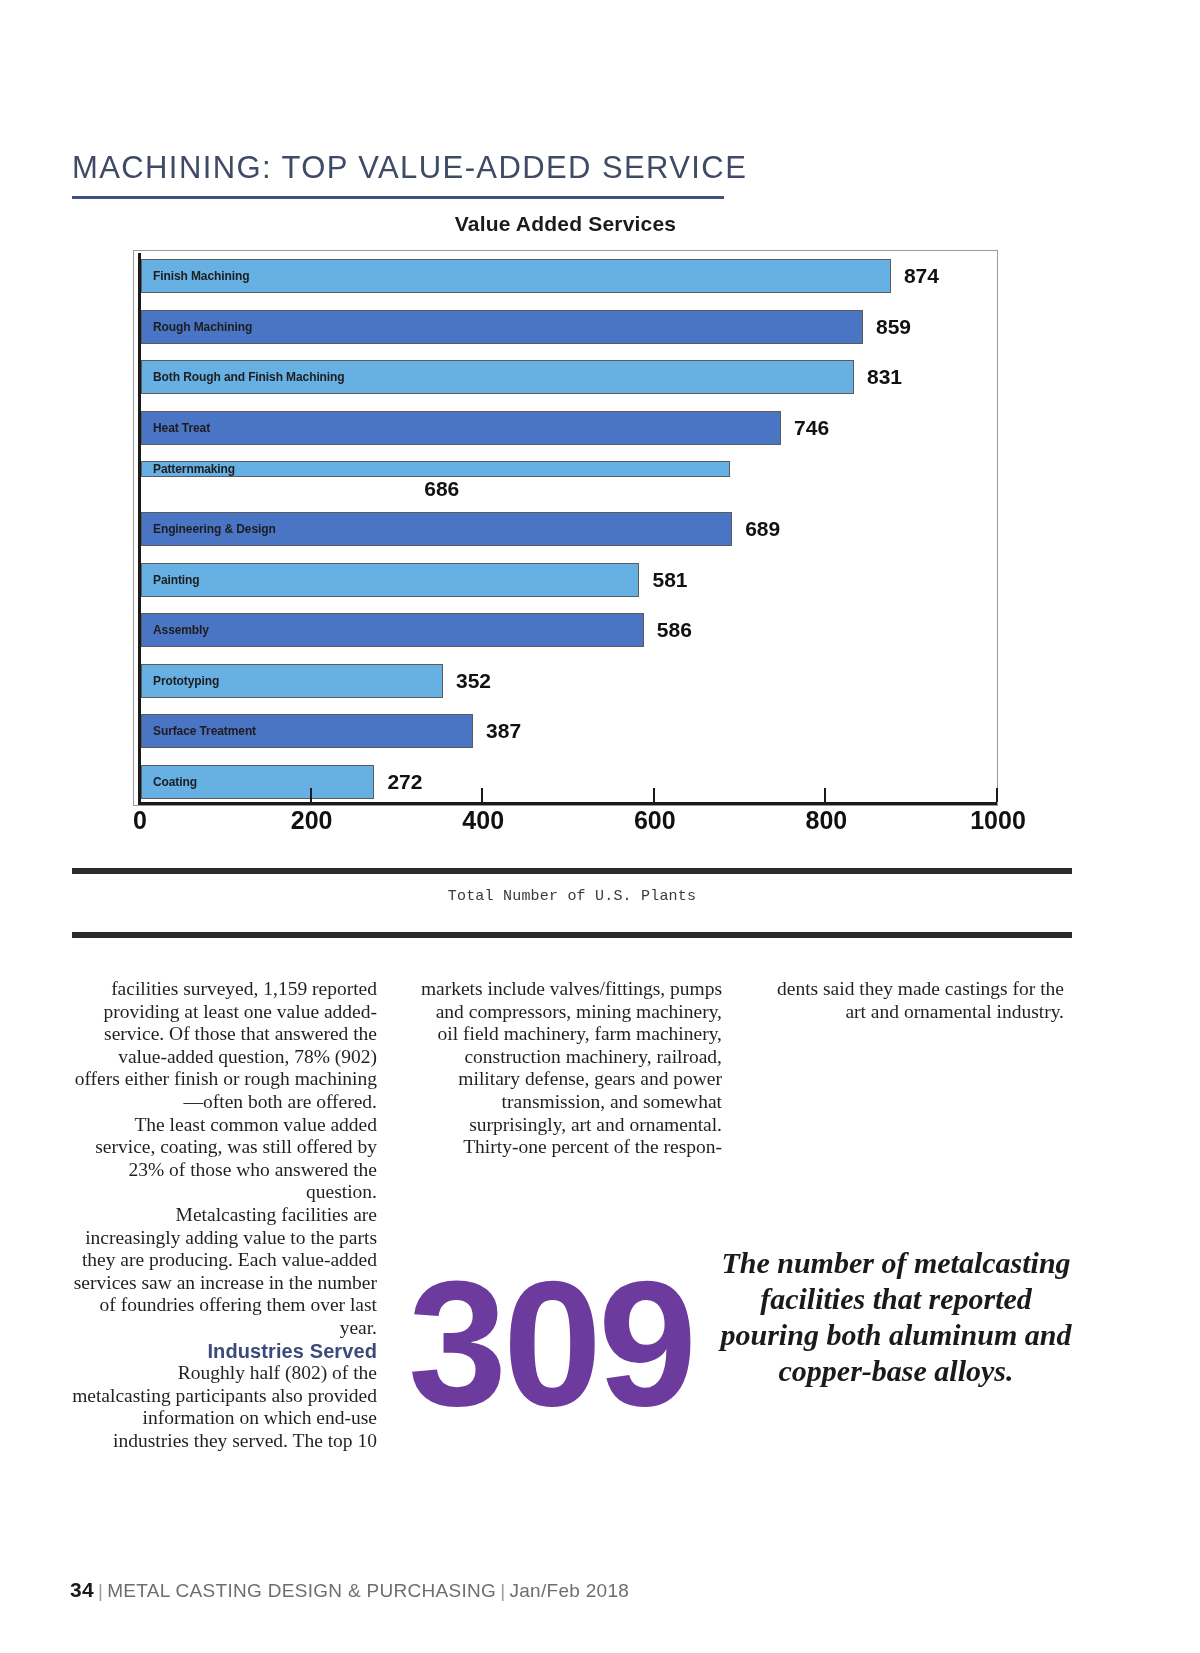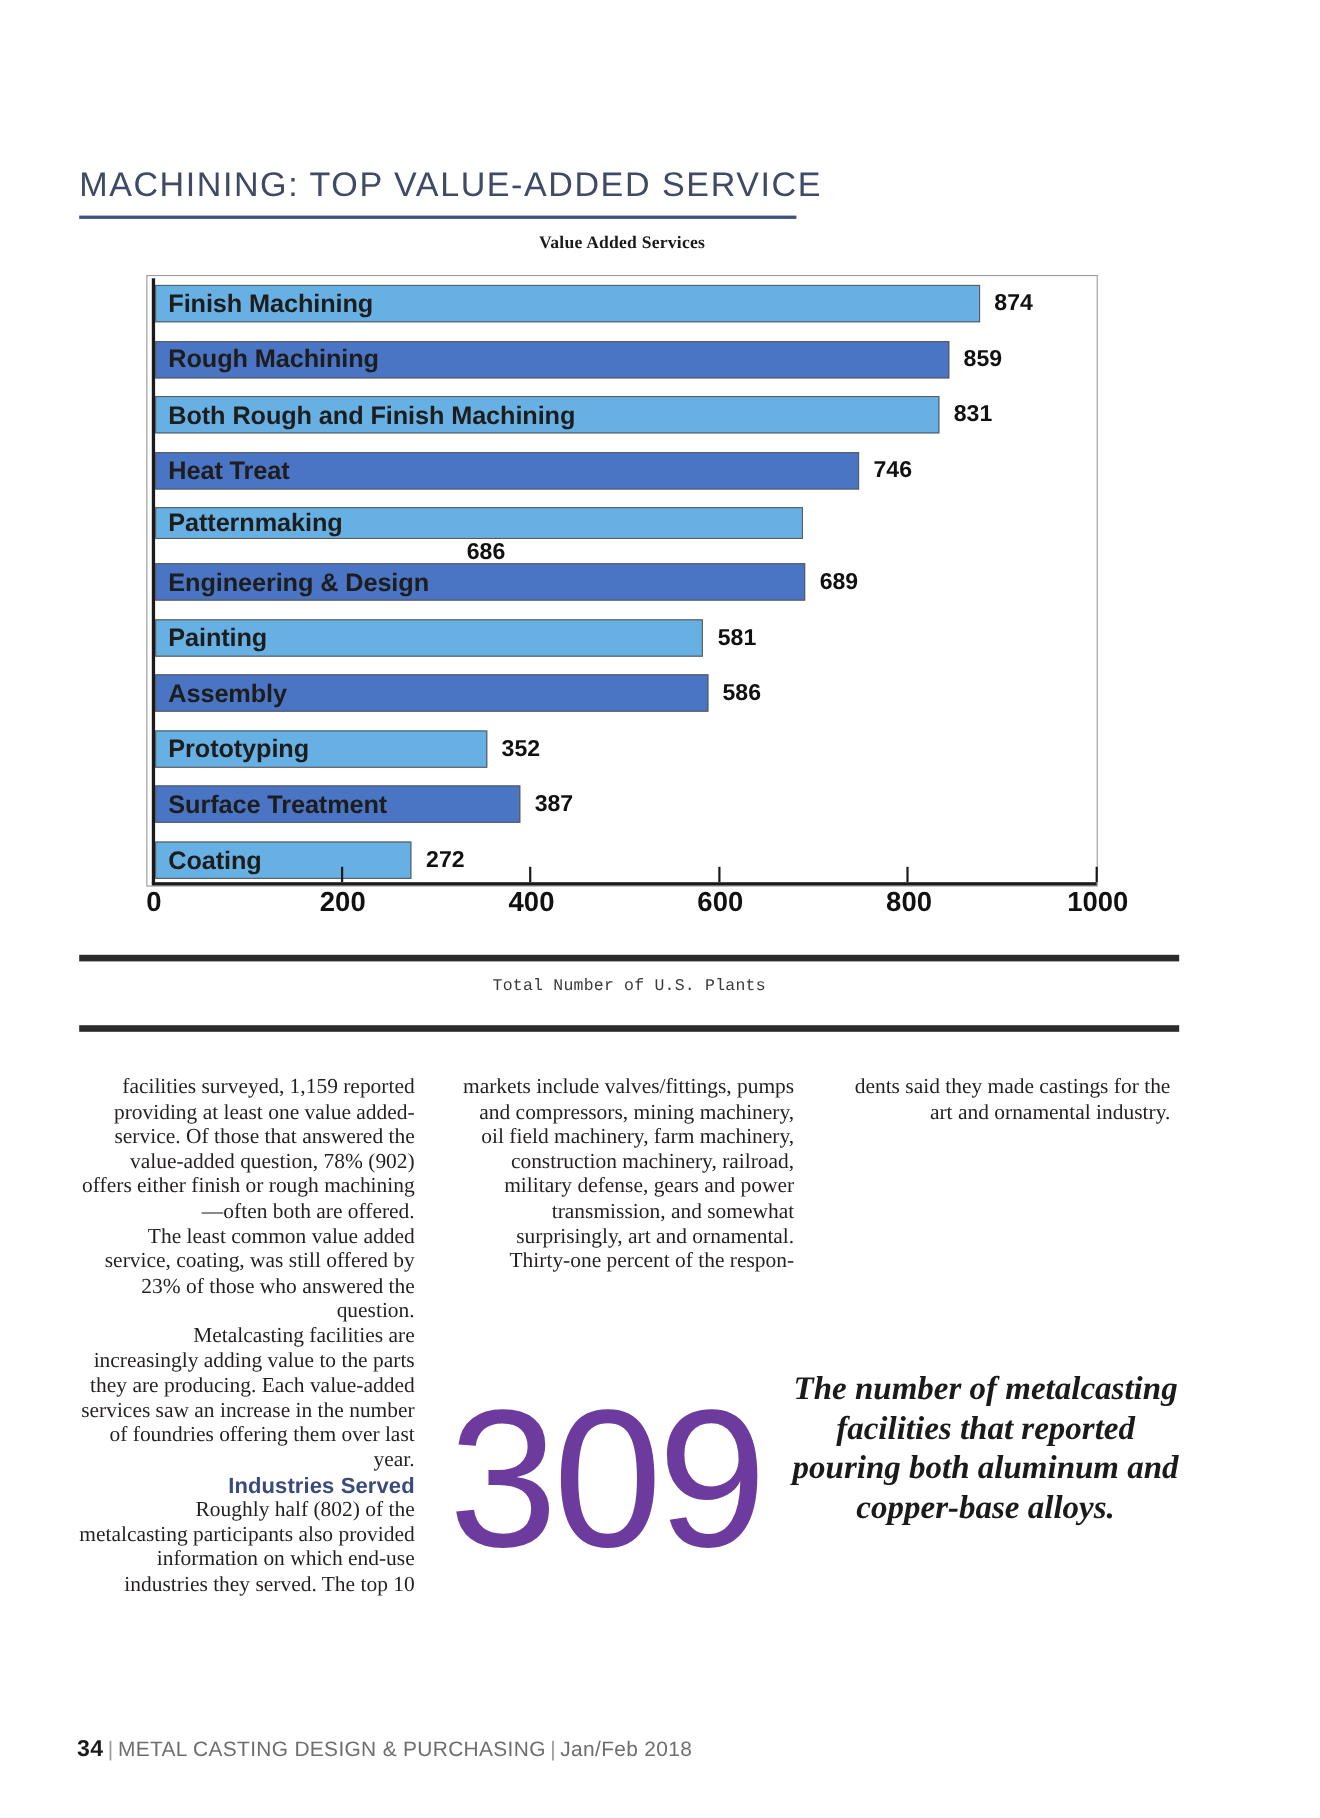--- a/index.html
+++ b/index.html
@@ -44,23 +44,23 @@
     margin-top: 2px;
   }
 
   
   .chart-title {
     position: absolute;
     left: 133px;
     top: 212px;
     width: 865px;
     text-align: center;
-    font-family: Liberation Serif, serif;
-    font-weight: bold;
-    font-size: 16px;
+    font-family: Liberation Sans, sans-serif;
+    font-weight: bold;
+    font-size: 21px;
     color: #1a1a1a;
     letter-spacing: .2px;
   }
 
   .chart-box {
     position: absolute;
     left: 133px;
     top: 250px;
     width: 865px;
     height: 556px;
@@ -99,21 +99,21 @@
     border: 1px solid #5b5b5b;
     display: flex;
     align-items: center;
     position: relative;
   }
   .bar.light { background: #67b0e4; }
   .bar.dark  { background: #4a74c4; }
   .bar-label {
     font-family: "Liberation Sans", sans-serif;
     font-weight: bold;
-    font-size: 23px;
+    font-size: 12px;
     color: #1d1d1d;
     padding-left: 11px;
     white-space: nowrap;
     letter-spacing: -.1px;
   }
   .bar-value {
     font-family: "Liberation Sans", sans-serif;
     font-weight: bold;
     font-size: 21px;
     color: #111;
@@ -217,21 +217,21 @@
     margin-left: 7px;
     vertical-align: -1px;
   }
 
   
   .bignum {
     position: absolute;
     left: 408px;
     top: 1255px;
     font-family: "Liberation Sans", sans-serif;
-    font-weight: normal;
+    font-weight: bold;
     font-size: 178px;
     line-height: 178px;
     color: #6d3b9e;
     letter-spacing: -4px;
   }
 
   
   .pullquote {
     position: absolute;
     left: 720px;

